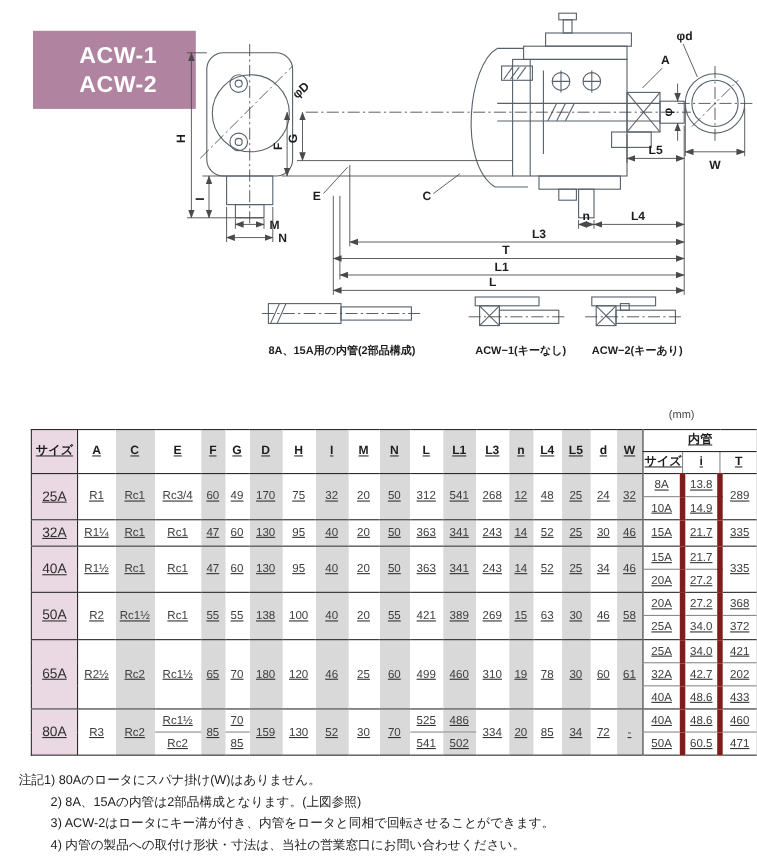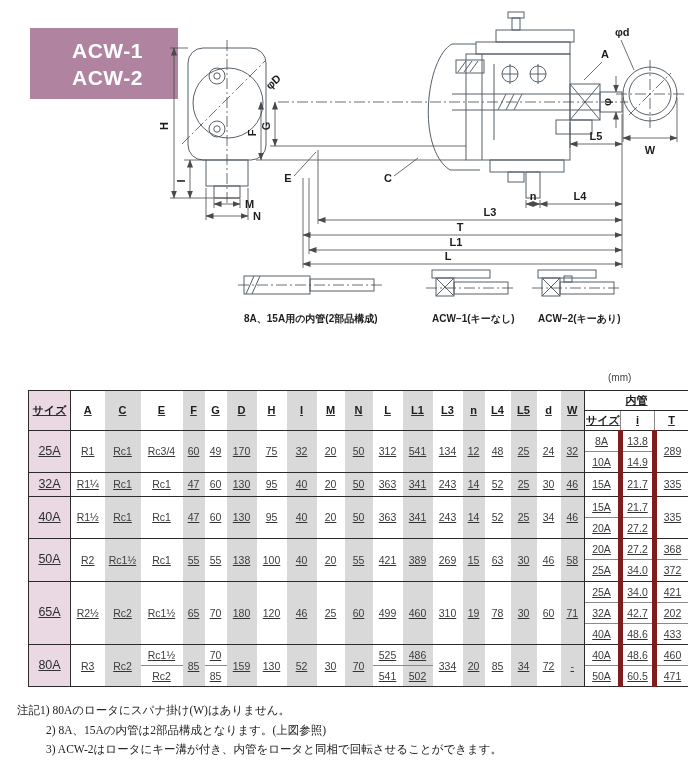--- a/index.html
+++ b/index.html
@@ -46,21 +46,21 @@
   .dim-table .size-h, .dim-table td.size { background:#ead9e3; border-right:1.3px solid #2b2b2b; }
   .dim-table td.size { font-size:12.5px; color:#2e2e2e; }
   .dim-table .inner-group { border-left:1.3px solid #2b2b2b; border-bottom:1px solid #2b2b2b; }
   .dim-table .inner-sub { border-left:1px solid #8a8a8a; }
   .dim-table .inner-first { border-left:1.3px solid #2b2b2b !important; }
   .dim-table td.inner { border-left:5px solid #7f1d1d; background:#fff; }
   .dim-table tbody tr.rowstart td { border-top:1.3px solid #2b2b2b; }
   .dim-table tbody tr.sub td { border-top:1px solid #8a8a8a; }
   
   .notes { position:absolute; left:17px; top:701px; width:660px; font-size:11.5px; color:#222; }
-  .notes .note { line-height:19.5px;font-family:Liberation Serif, serif; }
+  .notes .note { line-height:19.5px; }
   .notes .note.indent { padding-left:29px; }
 </style>
 </head>
 <body>
 
 <div id="page">
 
   <div class="badge">
     <div>ACW-1</div>
     <div>ACW-2</div>
@@ -297,21 +297,21 @@
             <td rowspan="2">Rc3/4</td>
             <td rowspan="2" class="shade">60</td>
             <td rowspan="2">49</td>
             <td rowspan="2" class="shade">170</td>
             <td rowspan="2">75</td>
             <td rowspan="2" class="shade">32</td>
             <td rowspan="2">20</td>
             <td rowspan="2" class="shade">50</td>
             <td rowspan="2">312</td>
             <td rowspan="2" class="shade">541</td>
-            <td rowspan="2">134</td>
+            <td rowspan="2">268</td>
             <td rowspan="2" class="shade">12</td>
             <td rowspan="2">48</td>
             <td rowspan="2" class="shade">25</td>
             <td rowspan="2">24</td>
             <td rowspan="2" class="shade">32</td>
             <td class="inner inner-first">8A</td>
             <td class="inner">13.8</td>
             <td rowspan="2" class="inner">289</td>
           </tr>
           <tr class="sub">
@@ -411,21 +411,21 @@
             <td rowspan="3" class="shade">46</td>
             <td rowspan="3">25</td>
             <td rowspan="3" class="shade">60</td>
             <td rowspan="3">499</td>
             <td rowspan="3" class="shade">460</td>
             <td rowspan="3">310</td>
             <td rowspan="3" class="shade">19</td>
             <td rowspan="3">78</td>
             <td rowspan="3" class="shade">30</td>
             <td rowspan="3">60</td>
-            <td rowspan="3" class="shade">71</td>
+            <td rowspan="3" class="shade">61</td>
             <td class="inner inner-first">25A</td>
             <td class="inner">34.0</td>
             <td class="inner">421</td>
           </tr>
           <tr class="sub">
             <td class="inner inner-first">32A</td>
             <td class="inner">42.7</td>
             <td class="inner">202</td>
           </tr>
           <tr class="sub">
@@ -467,15 +467,16 @@
             <td class="inner">471</td>
           </tr>
         </tbody>
       </table>
   </div>
 
   <div class="notes">
       <div class="note">注記1) 80Aのロータにスパナ掛け(W)はありません。</div>
       <div class="note indent">2) 8A、15Aの内管は2部品構成となります。(上図参照)</div>
       <div class="note indent">3) ACW-2はロータにキー溝が付き、内管をロータと同相で回転させることができます。</div>
+      <div class="note indent">4) 内管の製品への取付け形状・寸法は、当社の営業窓口にお問い合わせください。</div>
     </div>
 
 </div>
 
 </body></html>

